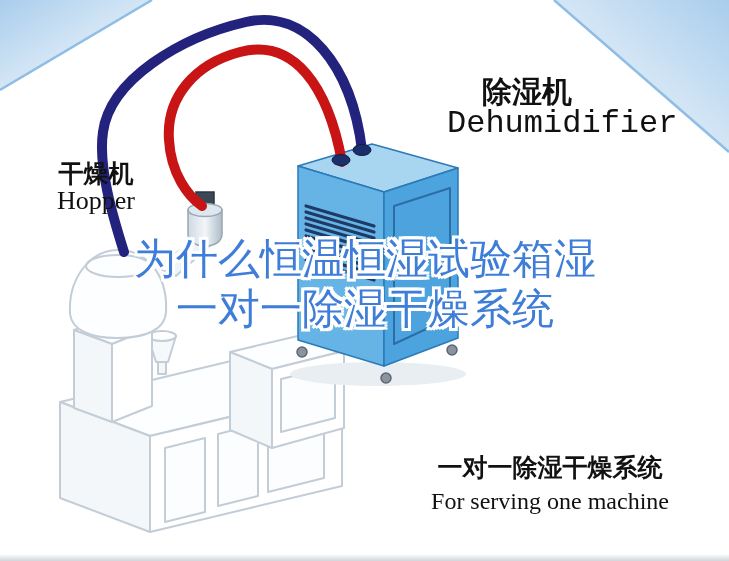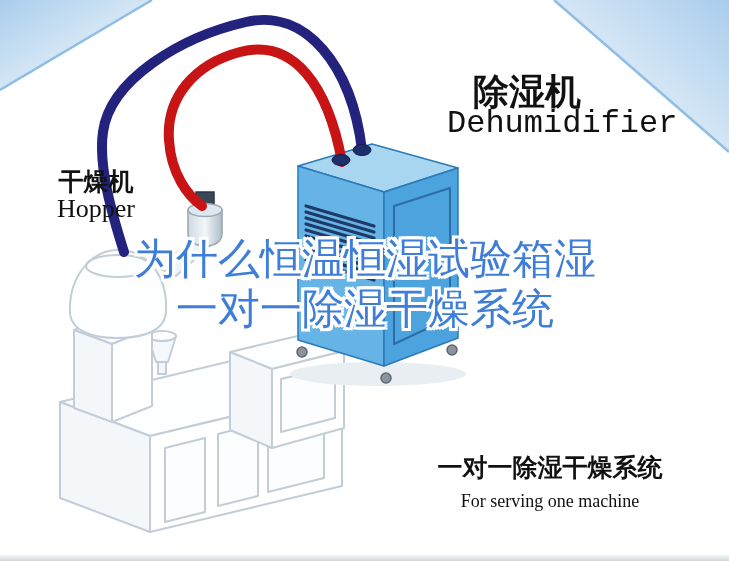--- a/index.html
+++ b/index.html
@@ -17,29 +17,29 @@
   }
   html,body{margin:0;padding:0;background:#e9e9e9;}
   .stage{
     position:relative;width:729px;height:561px;background:#ffffff;
     overflow:hidden;font-family:"Liberation Sans",sans-serif;margin:0 auto;
   }
   .scene-svg{position:absolute;left:0;top:0;z-index:0;}
   .text-block{position:absolute;text-align:center;z-index:2;}
   .zh{font-weight:bold;color:var(--text-black);font-family:"Liberation Sans",sans-serif;}
   .en{font-family:"Liberation Serif",serif;color:var(--text-black);}
-  .label-hopper{left:48px;top:166px;width:96px;}
+  .label-hopper{left:48px;top:158px;width:96px;}
   .label-hopper .zh{font-size:25px;line-height:30px;}
   .label-hopper .en{font-size:26px;line-height:26px;}
   .label-dehu{left:447px;top:74px;width:160px;}
-  .label-dehu .zh{font-size:36px;line-height:36px;}
+  .label-dehu .zh{font-size:30px;line-height:36px;}
   .label-dehu .en{font-size:32px;line-height:28px;font-family:Liberation Mono, monospace;}
   .tagline{left:400px;top:450px;width:300px;}
   .tagline .zh{font-size:25px;line-height:34px;}
-  .tagline .en{font-size:18px;line-height:26px;margin-top:4px;}
+  .tagline .en{font-size:24px;line-height:26px;margin-top:4px;}
   .title-overlay{
     position:absolute;left:40px;top:234px;width:650px;z-index:3;
     text-align:center;font-weight:normal;font-size:42px;line-height:50px;
     color:var(--title-blue);
     text-shadow:
       -3px -3px 0 #fff, 0 -3px 0 #fff, 3px -3px 0 #fff,
       -3px  0   0 #fff, 3px  0   0 #fff,
       -3px  3px 0 #fff, 0  3px 0 #fff, 3px  3px 0 #fff,
       -2px -2px 0 #fff, 2px -2px 0 #fff, -2px 2px 0 #fff, 2px 2px 0 #fff;
   }

